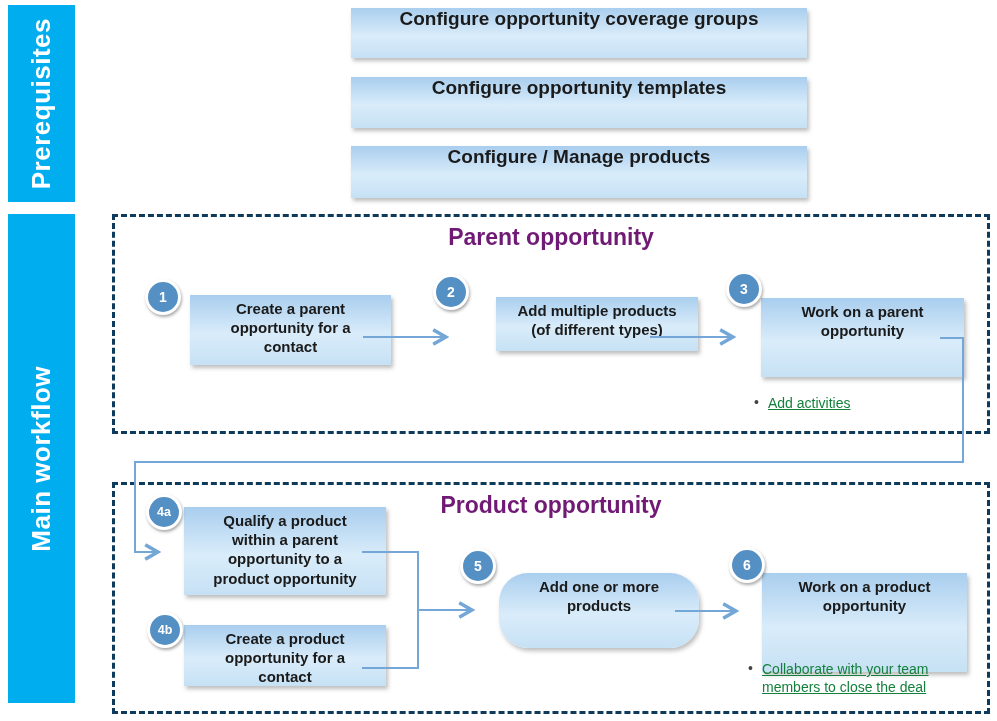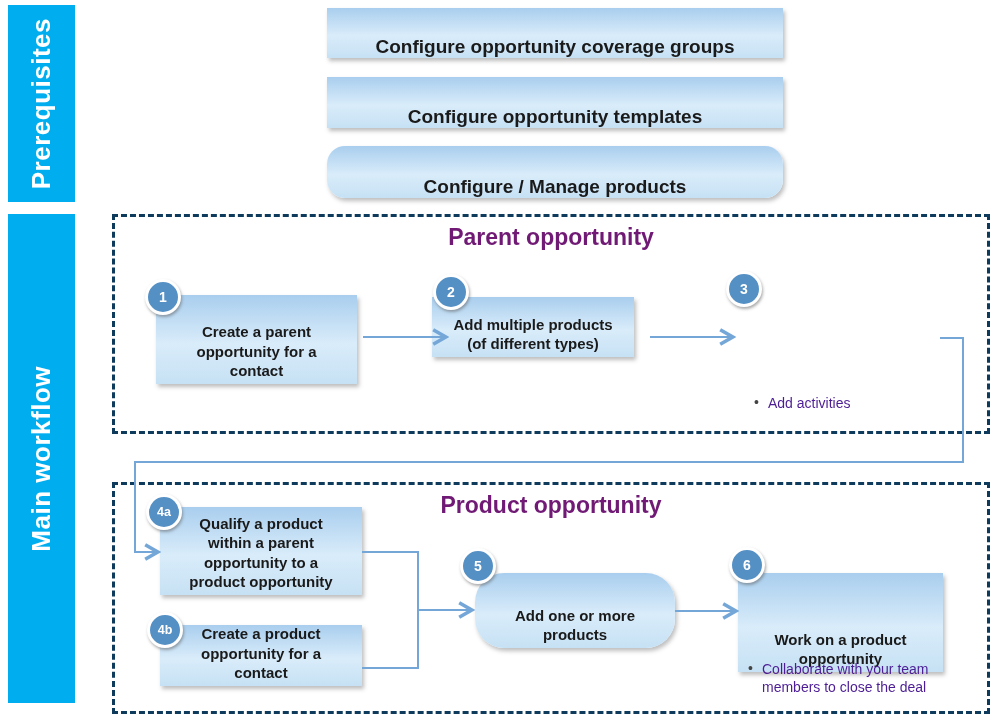--- a/index.html
+++ b/index.html
@@ -14,29 +14,29 @@
   #band-main{top:214px;height:489px;}
   .band .vlabel{
     writing-mode:vertical-rl;transform:rotate(180deg);
     color:#fff;font-weight:bold;font-size:26px;letter-spacing:.5px;white-space:nowrap;
   }
   
   .gbox{
     position:absolute;box-sizing:border-box;
     background:linear-gradient(180deg,#a9ceee 0%,#d9ecfa 55%,#c6e1f4 100%);
     box-shadow:2px 3px 4px rgba(110,110,110,.45);
-    display:flex;align-items:flex-end;justify-content:center;text-align:center;
+    display:flex;align-items:flex-start;justify-content:center;text-align:center;margin-left:24px;
   }
   .prereq{left:327px;width:456px;height:50px;font-weight:bold;font-size:19px;}
   #prereq-0{top:8px;}
   #prereq-1{top:77px;height:51px;}
-  #prereq-2{top:146px;height:52px;border-radius:18px;}
+  #prereq-2{top:146px;height:52px;}
   .step{font-weight:bold;font-size:15px;line-height:1.28;padding:4px 18px;}
-  #box1{left:156px;top:295px;width:201px;height:89px;}
-  #box2{left:432px;top:297px;width:202px;height:60px;}
+  #box1{left:166px;top:295px;width:201px;height:70px;}
+  #box2{left:472px;top:297px;width:202px;height:54px;}
   #box3{left:737px;top:298px;width:203px;height:79px;}
   #box4a{left:160px;top:507px;width:202px;height:88px;padding:4px 23px;}
   #box4b{left:160px;top:625px;width:202px;height:61px;}
   #box5{left:475px;top:573px;width:200px;height:75px;padding:4px 28px;border-radius:29px;}
   #box6{left:738px;top:573px;width:205px;height:99px;}
   
   .section{position:absolute;left:112px;width:878px;box-sizing:border-box;
            border:3px dashed #0E3A5C;}
   #section-parent{top:214px;height:220px;}
   #section-product{top:482px;height:232px;}
@@ -50,22 +50,22 @@
          color:#fff;font-weight:bold;font-size:14px;z-index:5;}
   .badge.small{font-size:12.5px;}
   #badge1{left:145px;top:279px;}
   #badge2{left:433px;top:274px;}
   #badge3{left:726px;top:271px;}
   #badge4a{left:146px;top:494px;}
   #badge4b{left:147px;top:612px;}
   #badge5{left:460px;top:548px;}
   #badge6{left:729px;top:547px;}
   
-  .note{position:absolute;font-size:14px;line-height:1.32;color:#4c1d95;
-        padding-left:16px;}
+  .note{position:absolute;font-size:14px;line-height:1.32;color:#15803d;
+        padding-left:16px;text-decoration:underline;}
   .note::before{content:"\2022";position:absolute;left:2px;top:-1px;color:#444;}
   #note3{left:752px;top:394px;width:195px;}
   #note6{left:746px;top:660px;width:172px;}
   
   #wires{position:absolute;left:0;top:0;z-index:3;}
   #wires path{stroke:#74A7D8;stroke-width:2;fill:none;}
 </style>
 </head>
 <body>
 
@@ -109,20 +109,23 @@
     <path d="M418 610 L470 610" marker-end="url(#arrow)"></path>
     <path d="M675 611 L734 611" marker-end="url(#arrow)"></path>
   </svg>
 
   <div class="gbox step" id="box1">
     <span>Create a parent opportunity for a contact</span>
   </div>
   <div class="gbox step" id="box2">
     <span>Add multiple products (of different types)</span>
   </div>
+  <div class="gbox step" id="box3">
+    <span>Work on a parent opportunity</span>
+  </div>
 
   <div class="gbox step" id="box4a">
     <span>Qualify a product within a parent opportunity to a product opportunity</span>
   </div>
   <div class="gbox step" id="box4b">
     <span>Create a product opportunity for a contact</span>
   </div>
   <div class="gbox step" id="box5">
     <span>Add one or more products</span>
   </div>

